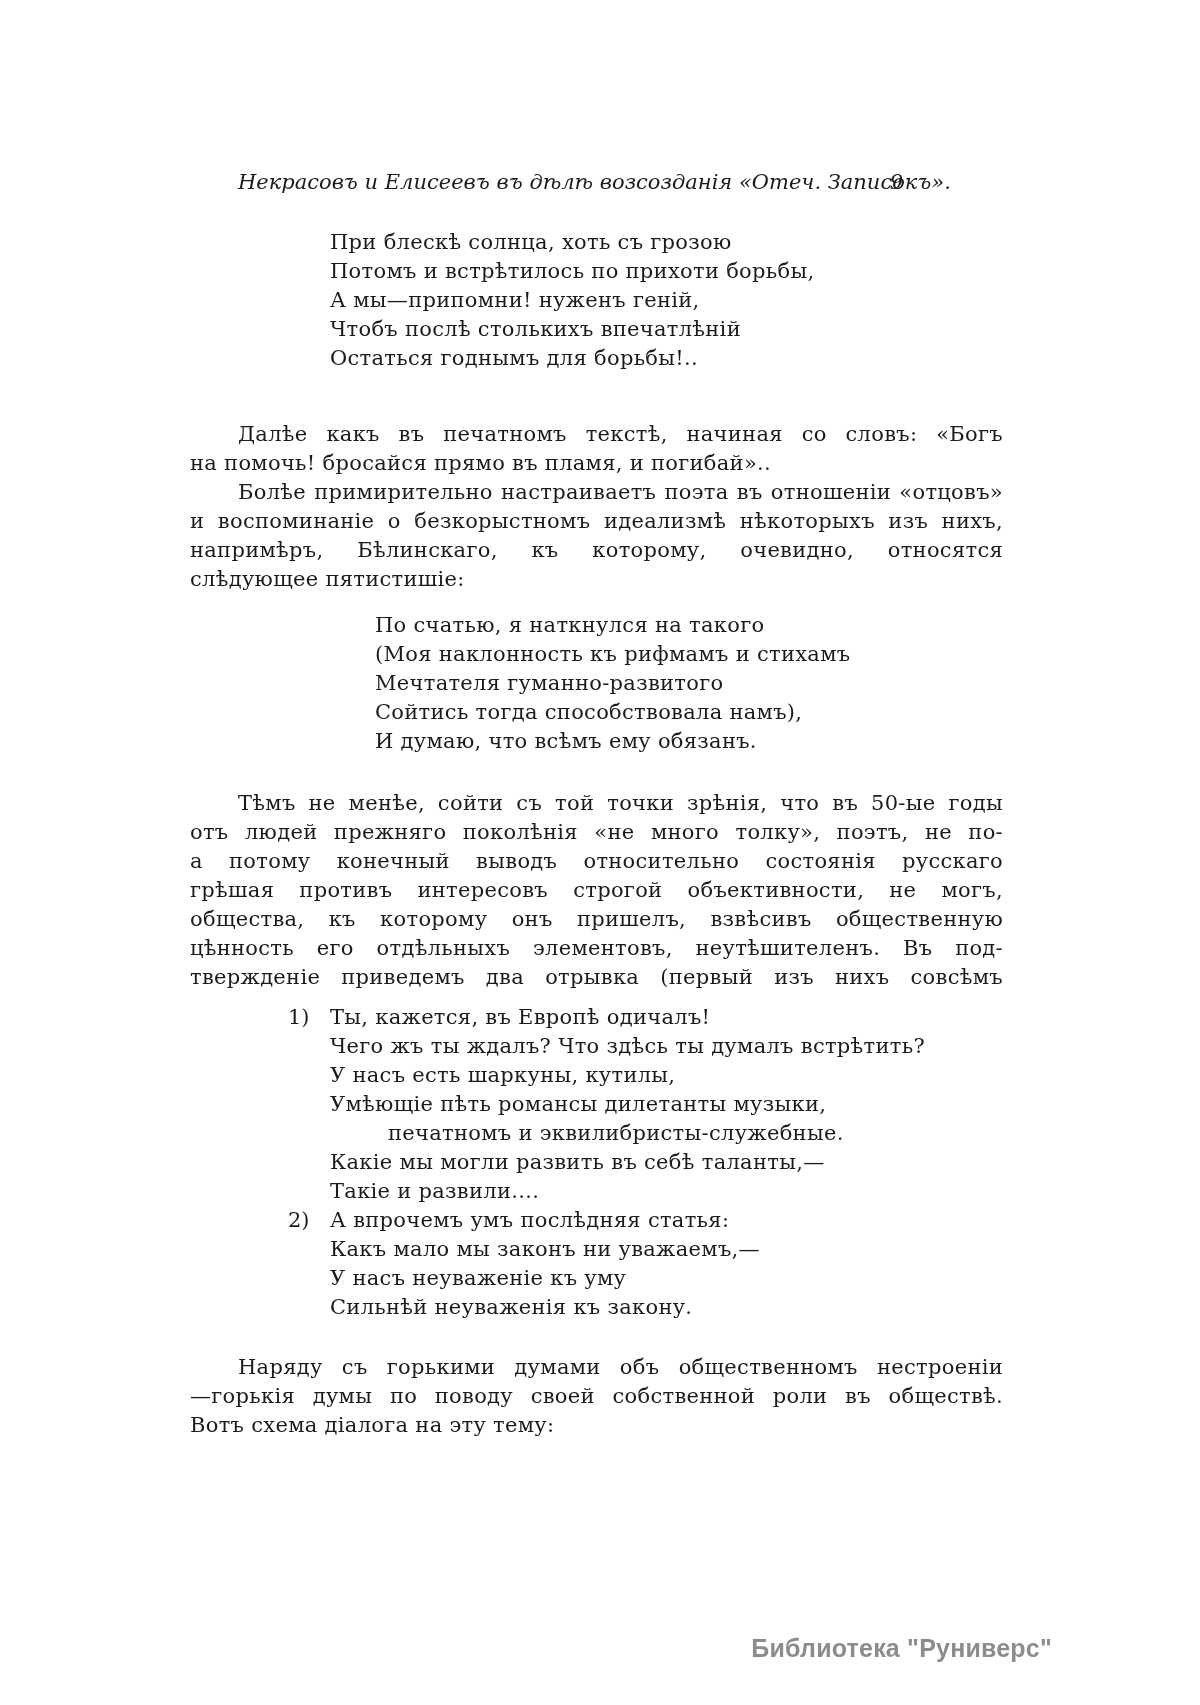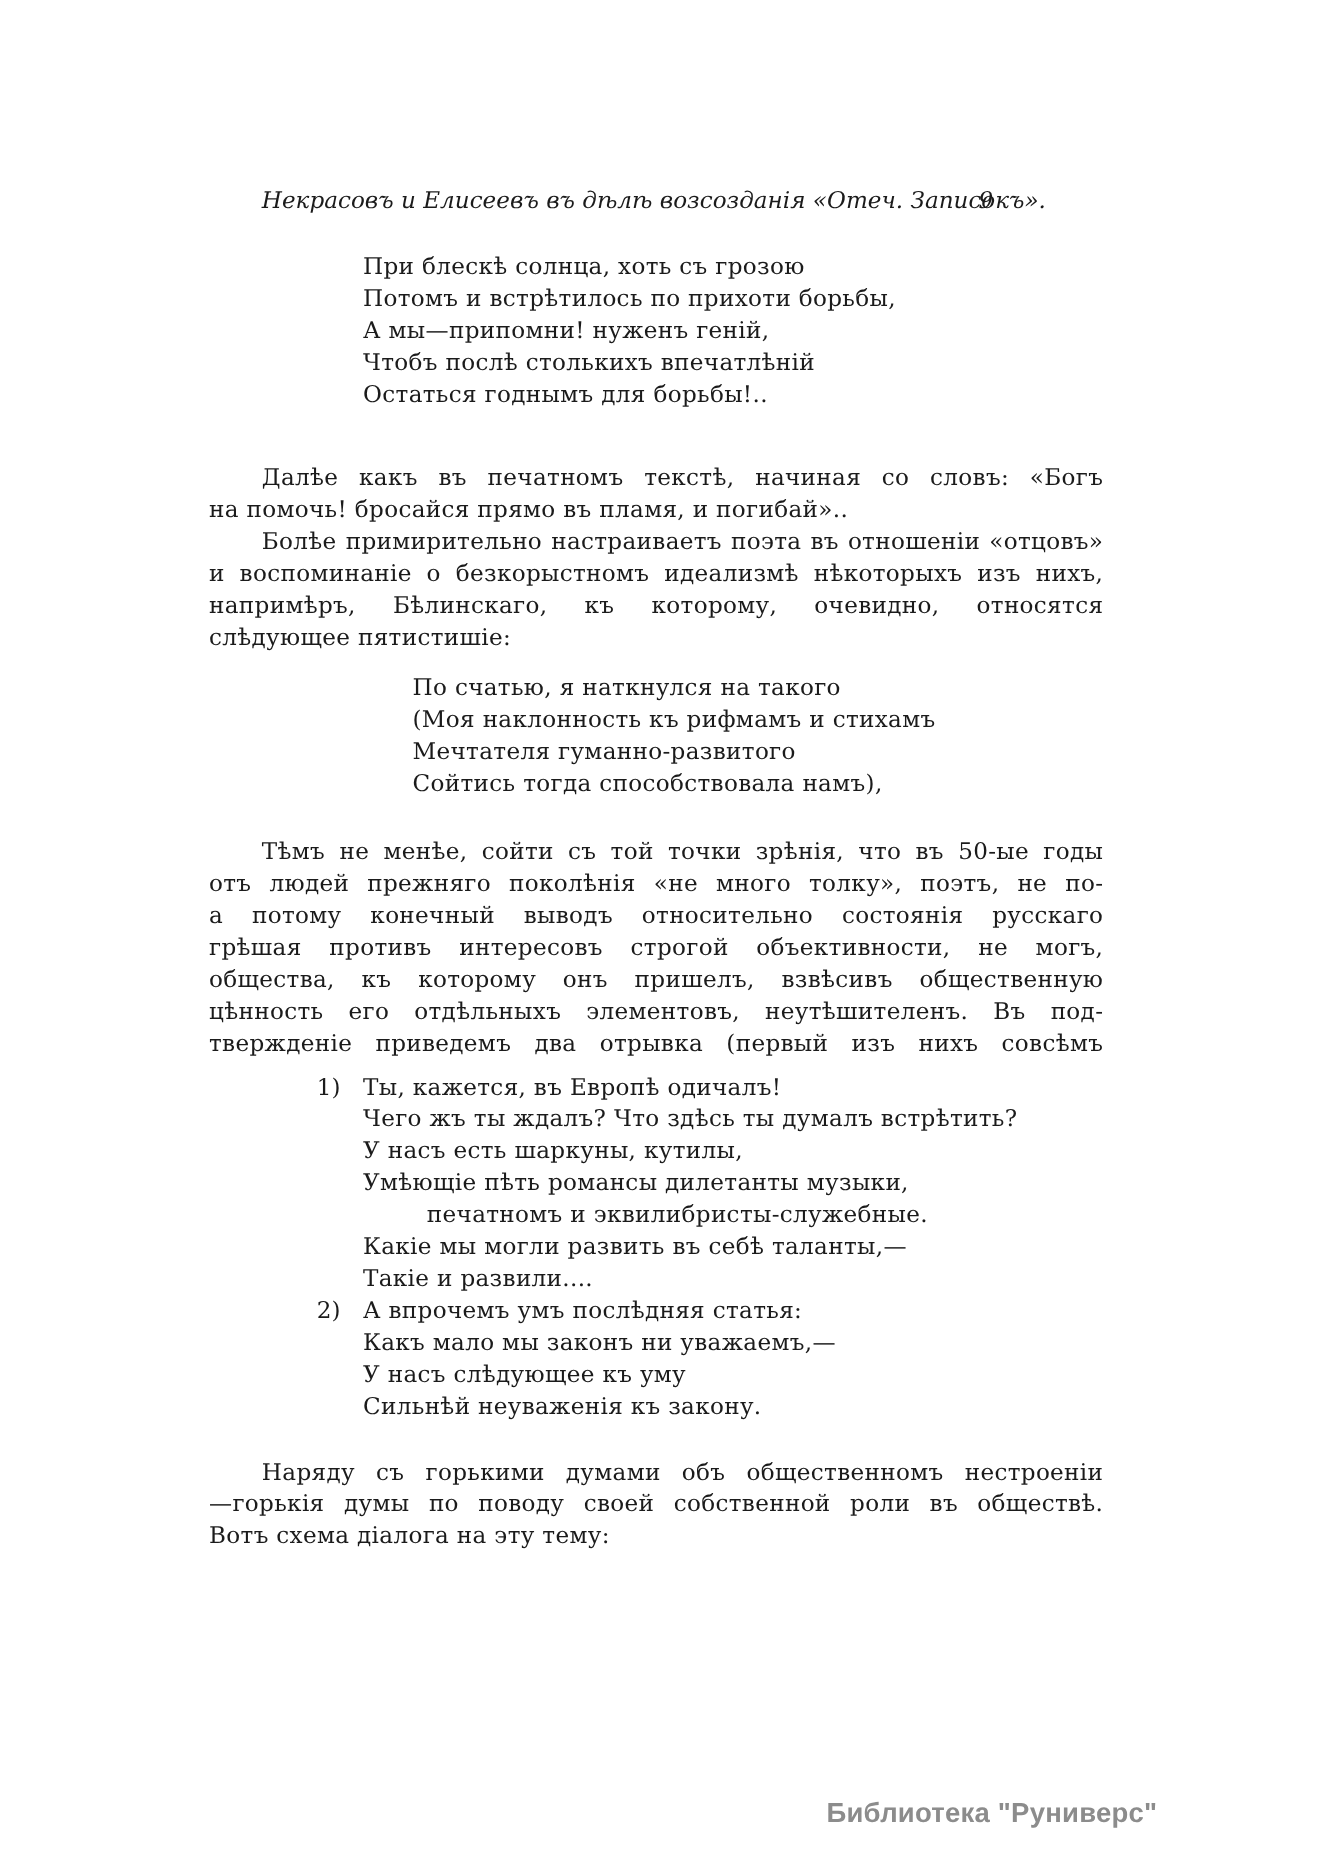--- a/index.html
+++ b/index.html
@@ -118,20 +118,21 @@
       <div class="line jl">и воспоминаніе о безкорыстномъ идеализмѣ нѣкоторыхъ изъ нихъ,</div>
       <div class="line jl">напримѣръ, Бѣлинскаго, къ которому, очевидно, относятся</div>
       <div class="line">слѣдующее пятистишіе:</div>
     </div>
 
     <div class="verse-b">
       <div class="line">По счатью, я наткнулся на такого</div>
       <div class="line">(Моя наклонность къ рифмамъ и стихамъ</div>
       <div class="line">Мечтателя гуманно-развитого</div>
       <div class="line">Сойтись тогда способствовала намъ),</div>
+      <div class="line">И думаю, что всѣмъ ему обязанъ.</div>
     </div>
 
     <div class="par-3">
       <div class="line jl ind">Тѣмъ не менѣе, сойти съ той точки зрѣнія, что въ 50-ые годы</div>
       <div class="line jl">отъ людей прежняго поколѣнія «не много толку», поэтъ, не по-</div>
       <div class="line jl">а потому конечный выводъ относительно состоянія русскаго</div>
       <div class="line jl">грѣшая противъ интересовъ строгой объективности, не могъ,</div>
       <div class="line jl">общества, къ которому онъ пришелъ, взвѣсивъ общественную</div>
       <div class="line jl">цѣнность его отдѣльныхъ элементовъ, неутѣшителенъ. Въ под-</div>
       <div class="line jl">твержденіе приведемъ два отрывка (первый изъ нихъ совсѣмъ</div>
@@ -145,21 +146,21 @@
       <div class="line">Умѣющіе пѣть романсы дилетанты музыки,</div>
       <div class="line sub">печатномъ и эквилибристы-служебные.</div>
       <div class="line">Какіе мы могли развить въ себѣ таланты,—</div>
       <div class="line">Такіе и развили....</div>
     </div>
 
     <div class="numbered numbered-2">
       <span class="num">2)</span>
       <div class="line">А впрочемъ умъ послѣдняя статья:</div>
       <div class="line">Какъ мало мы законъ ни уважаемъ,—</div>
-      <div class="line">У насъ слѣдующее къ уму</div>
+      <div class="line">У насъ неуваженіе къ уму</div>
       <div class="line">Сильнѣй неуваженія къ закону.</div>
     </div>
 
     <div class="par-4">
       <div class="line jl ind">Наряду съ горькими думами объ общественномъ нестроеніи</div>
       <div class="line jl">—горькія думы по поводу своей собственной роли въ обществѣ.</div>
       <div class="line">Вотъ схема діалога на эту тему:</div>
     </div>
 
   </div>

